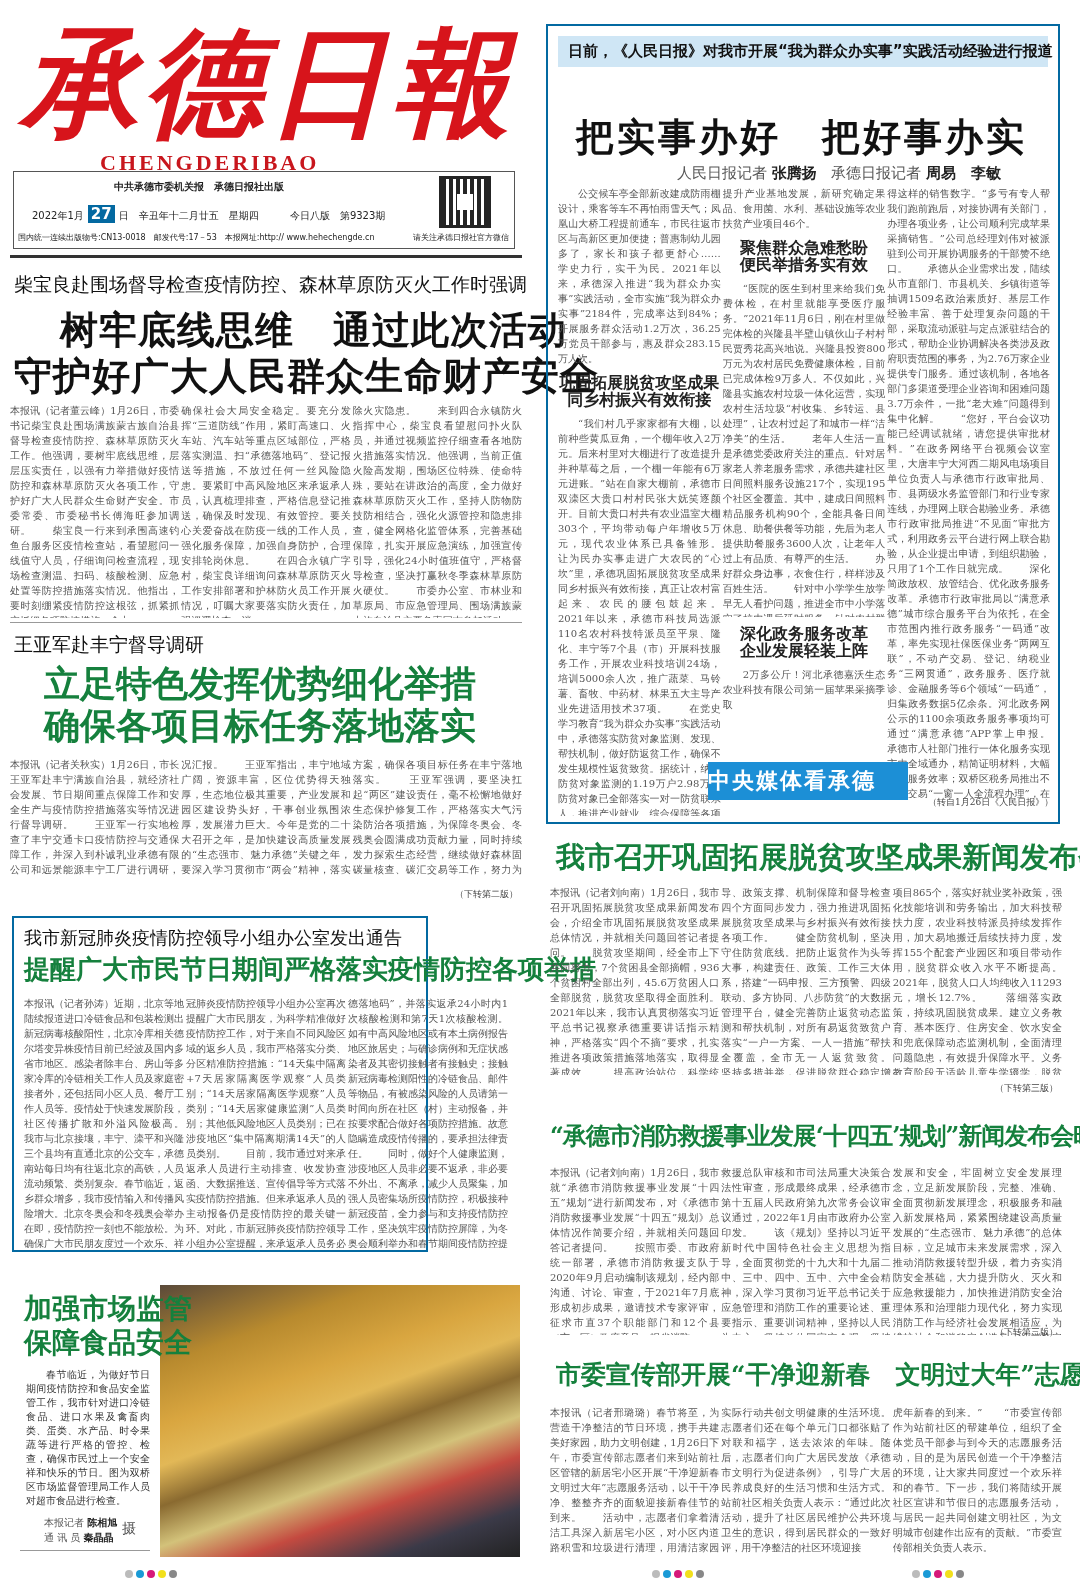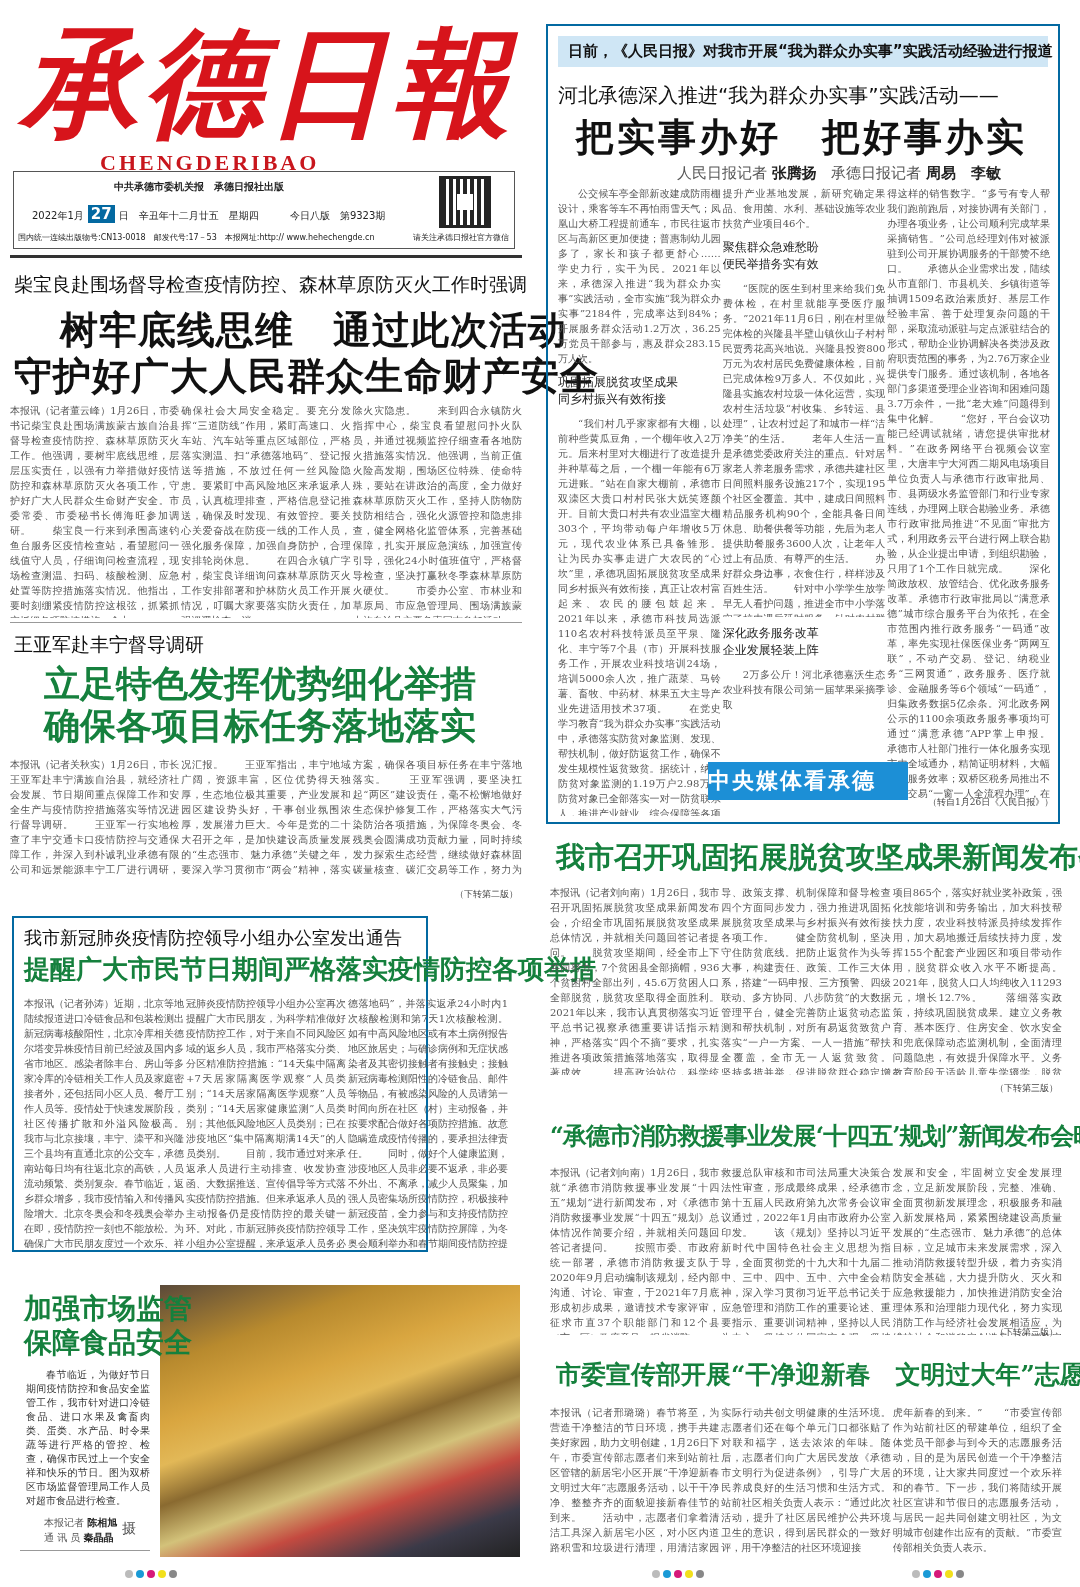--- a/index.html
+++ b/index.html
@@ -17,21 +17,21 @@
 repeating-linear-gradient(90deg,#000 0 4px,#fff 4px 7px),#000;opacity:.85;border:3px solid #000}
 .qr::after{content:"";position:absolute;left:15px;top:15px;width:16px;height:16px;background:#fff}
 .rule{height:3px;background:#333}
 .kicker{font-family:"DejaVu Sans",sans-serif;font-size:19px;color:#111;white-space:nowrap}
 .head{font-family:"DejaVu Sans",sans-serif;font-weight:bold;color:#111;white-space:nowrap;letter-spacing:1px}
 .head-serif{font-family:"DejaVu Serif",serif;font-weight:bold;color:#15803d;white-space:nowrap}
 .cols{display:flex;gap:2px}
 .col{flex:1;font-size:10px;line-height:15px;color:#555;text-align:justify;overflow:hidden}
 .box{border:2px solid #0369a1}
 .rbox-banner{background:#cfe6f5;font-family:"DejaVu Sans",sans-serif;font-weight:bold;font-size:15px;color:#111;padding:6px 10px;white-space:nowrap}
-.subhead{text-align:left;font-family:"DejaVu Sans",sans-serif;font-weight:normal;font-size:12px;line-height:17px;color:#222;margin:8px 0}
+.subhead{text-align:center;font-family:"DejaVu Sans",sans-serif;font-weight:bold;font-size:16px;line-height:17px;color:#222;margin:8px 0}
 .blue-badge{background:#1c8fd6;color:#fff;font-family:"DejaVu Sans",sans-serif;font-weight:bold;font-size:22px;letter-spacing:2px;text-align:left;line-height:38px}
 .cont{font-size:9px;color:#444;text-align:right}
 .photo{background:linear-gradient(160deg,#5a4a3a 0%,#b88a2e 20%,#d9a640 35%,#e2b857 45%,#8a6a30 55%,#d3c27a 65%,#c44a40 75%,#3b3a48 88%,#222 100%)}
 .dots{display:flex;gap:3px}
 .dots span{width:8px;height:8px;border-radius:50%}
 </style>
 </head>
 <body>
 
 <div class="abs masthead-title">承德日報</div>
@@ -84,21 +84,20 @@
 <div class="abs" style="left:26px;top:1368px;width:124px;font-family:'DejaVu Sans',sans-serif;font-size:10px;line-height:14px;color:#333;text-indent:2em;text-align:justify">春节临近，为做好节日期间疫情防控和食品安全监管工作，我市针对进口冷链食品、进口水果及禽畜肉类、蛋类、水产品、时令果蔬等进行严格的管控、检查，确保市民过上一个安全祥和快乐的节日。图为双桥区市场监督管理局工作人员对超市食品进行检查。</div>
 <div class="abs" style="left:44px;top:1515px;font-size:10px;line-height:15px;color:#555;white-space:nowrap">
   <div><span>本报记者</span> <b style="color:#222">陈相旭</b></div>
   <div><span>通 讯 员</span> <b style="color:#222">秦晶晶</b></div>
 </div>
 <div class="abs" style="left:122px;top:1520px;font-size:14px;color:#555">摄</div>
 <div class="abs" style="left:20px;top:1550px;width:130px;height:1px;background:#999"></div>
 
 <div class="abs box" style="left:546px;top:24px;width:514px;height:800px">
   <div class="abs rbox-banner" style="left:10px;top:10px;width:490px">日前，《人民日报》对我市开展“我为群众办实事”实践活动经验进行报道</div>
-  <div class="abs kicker" style="left:10px;top:56px;font-size:20px">河北承德深入推进“我为群众办实事”实践活动——</div>
   <div class="abs head" style="left:28px;top:86px;font-size:38px;letter-spacing:3px">把实事办好　把好事办实</div>
   <div class="abs" style="left:129px;top:138px;font-size:15px;color:#555;white-space:nowrap">
     <span>人民日报记者</span> <b style="color:#222;font-family:'DejaVu Sans',sans-serif">张腾扬</b>
     &nbsp;&nbsp;<span>承德日报记者</span> <b style="color:#222;font-family:'DejaVu Sans',sans-serif">周易　李敏</b>
   </div>
   <div class="abs cols" style="left:10px;top:160px;width:492px;height:630px">
     <div class="col" style="display:flex;flex-direction:column">
       <div style="text-indent:2em">公交候车亭全部新改建成防雨棚设计，乘客等车不再怕雨雪天气；凤凰山大桥工程提前通车，市民往返市区与高新区更加便捷；普惠制幼儿园多了，家长和孩子都更舒心……　　学史力行，实干为民。2021年以来，承德深入推进“我为群众办实事”实践活动，全市实施“我为群众办实事”2184件，完成率达到84%；开展服务群众活动1.2万次，36.25万党员干部参与，惠及群众283.15万人次。</div>
       <div class="subhead" style="white-space:pre-line">巩固拓展脱贫攻坚成果
 同乡村振兴有效衔接</div>

